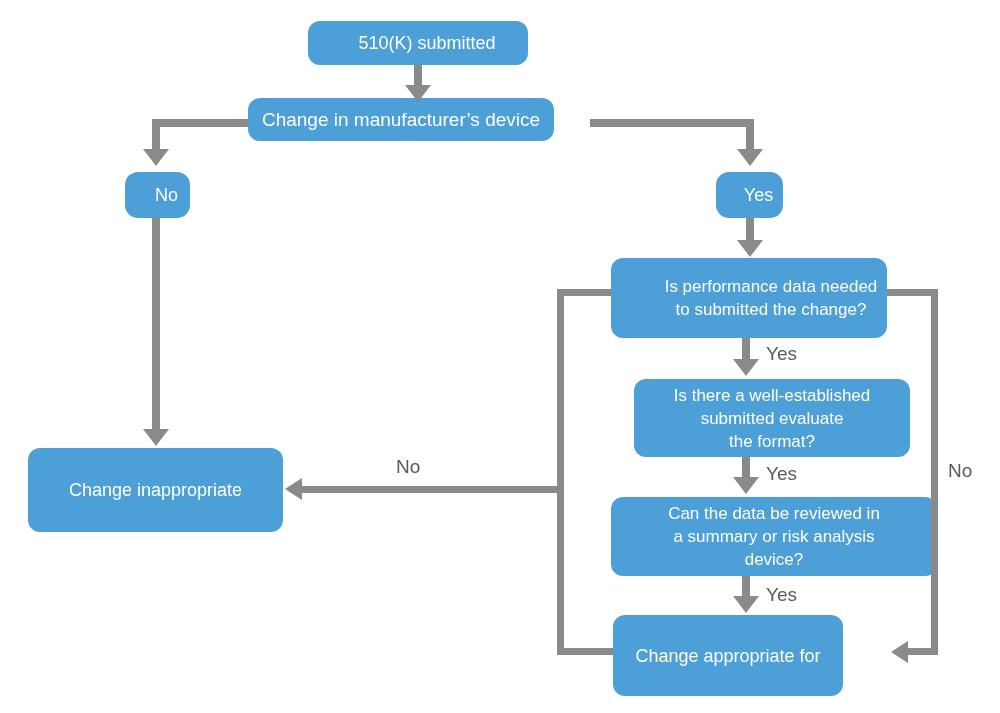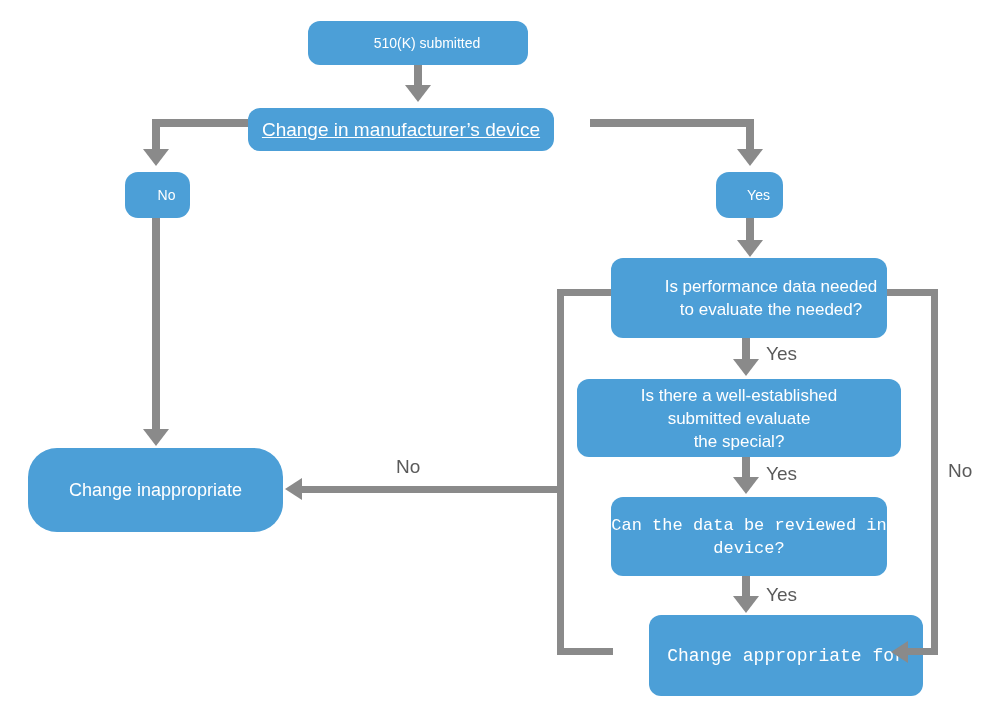--- a/index.html
+++ b/index.html
@@ -54,65 +54,66 @@
   }
   .edge-label {
     position: absolute;
     color: var(--edge-label-text);
     font-size: 19px;
     line-height: 22px;
     white-space: nowrap;
   }
   .fs17 { font-size: 17px; line-height: 23px; }
   .fs18 { font-size: 18px; line-height: 26px; }
-  .fs18s { font-size: 14px; line-height: 20px; padding-left: 18px; }
+  .fs18s { font-size: 18px; line-height: 20px; padding-left: 18px; }
   .fs19 { font-size: 19px; line-height: 22px; }
 </style>
 </head>
 <body>
 
 <div id="canvas">
 
   <div class="node fs18s" style="left:308px; top:21px; width:220px; height:44px;">
     <span class="ln">510(K) submitted</span>
   </div>
 
-  <div class="node fs19" style="left:248px; top:108px; width:306px; height:43px;text-decoration:underline;">
+  <div class="node fs19" style="left:248px; top:98px; width:306px; height:43px;">
     <span class="ln">Change in manufacturer’s device</span>
   </div>
 
   <div class="node small fs18s" style="left:125px; top:172px; width:65px; height:46px;">
     <span class="ln">No</span>
   </div>
 
   <div class="node small fs18s" style="left:716px; top:172px; width:67px; height:46px;">
     <span class="ln">Yes</span>
   </div>
 
   <div class="node fs17" style="left:611px; top:258px; width:276px; height:80px;padding-left:44px;">
     <span class="ln">Is performance data needed</span>
-    <span class="ln">to evaluate the needed?</span>
+    <span class="ln">to submitted the change?</span>
   </div>
 
-  <div class="node fs17" style="left:577px; top:379px; width:324px; height:78px;">
+  <div class="node fs17" style="left:634px; top:379px; width:276px; height:78px;">
     <span class="ln">Is there a well-established</span>
     <span class="ln">submitted evaluate</span>
-    <span class="ln">the special?</span>
+    <span class="ln">the format?</span>
   </div>
 
-  <div class="node fs17" style="left:611px; top:497px; width:276px; height:79px;font-family:Liberation Mono, monospace;">
+  <div class="node fs17" style="left:611px; top:497px; width:326px; height:79px;">
     <span class="ln">Can the data be reviewed in</span>
+    <span class="ln">a summary or risk analysis</span>
     <span class="ln">device?</span>
   </div>
 
-  <div class="node fs18" style="left:649px; top:615px; width:274px; height:81px;font-family:Liberation Mono, monospace;">
+  <div class="node fs18" style="left:613px; top:615px; width:230px; height:81px;">
     <span class="ln">Change appropriate for</span>
   </div>
 
-  <div class="node fs18" style="left:28px; top:448px; width:255px; height:84px;border-radius:29px;">
+  <div class="node fs18" style="left:28px; top:448px; width:255px; height:84px;">
     <span class="ln">Change inappropriate</span>
   </div>
 
   <div class="seg" style="left:414px; top:65px; width:8px; height:21px;"></div>
   <div class="arrow-down" style="left:405px; top:85px;"></div>
 
   <div class="seg" style="left:152px; top:119px; width:96px; height:8px;"></div>
   <div class="seg" style="left:152px; top:119px; width:8px; height:31px;"></div>
   <div class="arrow-down" style="left:143px; top:149px;"></div>
 

